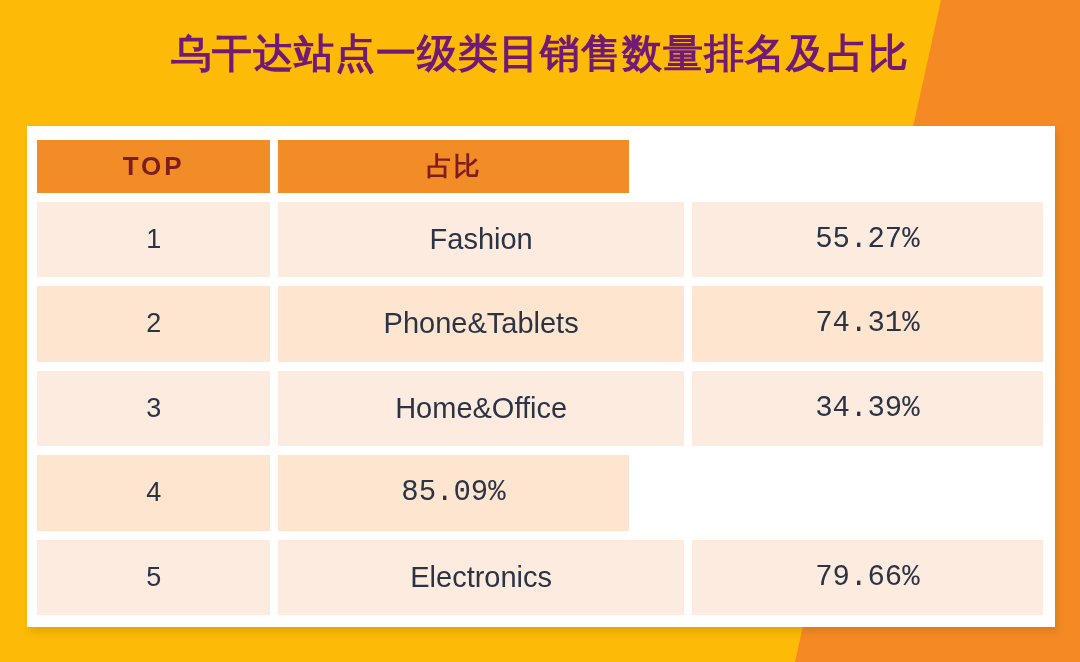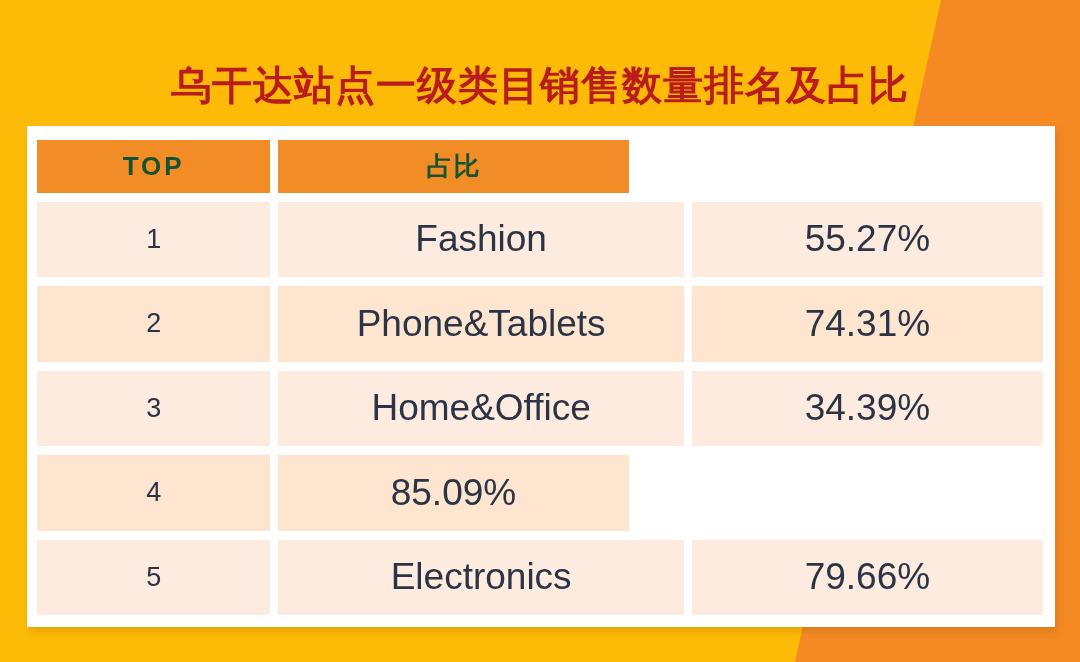--- a/index.html
+++ b/index.html
@@ -40,24 +40,23 @@
     top: 28px;
     width: 1080px;
     text-align: center;
     z-index: 5;
   }
   .title-text {
     display: inline-block;
     font-size: 40px;
     font-weight: bold;
     letter-spacing: 1px;
-    color: #b91c1c;
+    color: #701a75;
     line-height: 1.25;
     white-space: nowrap;
-    margin-top: 32px;
   }
 
   
   .card {
     position: absolute;
     left: 27px;
     top: 126px;
     width: 1028px;
     height: 501px;
     background: #FFFFFF;
@@ -96,35 +95,35 @@
     display: flex;
     align-items: center;
     justify-content: center;
     box-sizing: border-box;
     text-align: center;
   }
 
   
   .col-rank   { width: 23.2%; }
   .col-name   { width: 40.4%; margin-left: 0.75%; }
-  .col-share  { width: 34.9%; margin-left: 0.75%; }
+  .col-share  { width: 34.9%; margin-left: 0.75%; font-family: Liberation Mono, monospace; }
 
   .header-row .cell {
     background: #F28C26;
-    color: #14532d;
+    color: #7f1d1d;
     font-size: 26px;
     font-weight: bold;
     letter-spacing: 1px;
   }
   .header-row .col-rank {
     letter-spacing: 3px;
   }
 
   .body-row .cell {
-    font-size: 37px;
+    font-size: 29px;
     color: #2B3445;
     font-weight: normal;
   }
   .body-row.odd .cell  { background: #FCEBDE; }
   .body-row.even .cell { background: #FDE5D0; }
 
   .body-row .col-rank { font-size: 27px; }
 </style>
 </head>
 <body>

